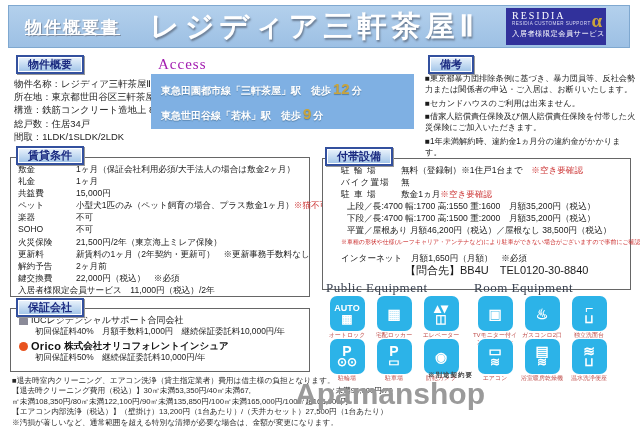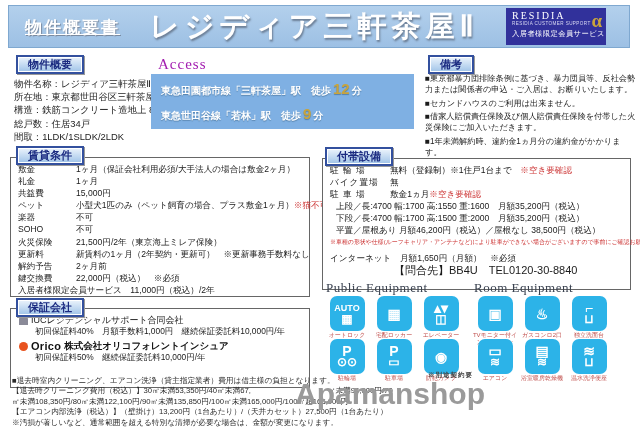--- a/index.html
+++ b/index.html
@@ -28,22 +28,22 @@
              color:#1a2a80;font-weight:bold;font-size:11px;line-height:13px;
              text-align:center;padding:1px 10px;white-space:nowrap;z-index:5;}
   #t-overview{left:16px;top:55px;}
   #t-remarks{left:428px;top:55px;}
   #t-rental{left:16px;top:146px;}
   #t-facilities{left:325px;top:147px;}
   #t-guarantor{left:16px;top:298px;}
 
   .frame{position:absolute;border:1px solid #666;background:#fff;box-sizing:border-box;}
   #f-rental{left:10px;top:157px;width:300px;height:140px;padding:5px 7px 0 7px;}
-  #f-facilities{left:322px;top:158px;width:309px;height:132px;padding:5px 7px 0 7px;}
-  #f-guarantor{left:10px;top:308px;width:300px;height:80px;padding:5px 15px 0 8px;}
+  #f-facilities{left:322px;top:158px;width:309px;height:132px;padding:5px 7px 0 18px;}
+  #f-guarantor{left:10px;top:308px;width:300px;height:64px;padding:5px 15px 0 8px;}
 
   
   .ov-lines{position:absolute;left:14px;top:77px;width:300px;font-size:9.4px;line-height:13.2px;color:#1c1c1c;white-space:nowrap;}
 
   
   .access-head{position:absolute;left:158px;top:56px;font-size:15px;color:#a21caf;
                font-family:"Liberation Serif",serif;letter-spacing:1px;}
   .access-box{position:absolute;left:151px;top:74px;width:263px;height:55px;background:#7fb0e3;
               display:flex;flex-direction:column;justify-content:space-evenly;padding:0 10px;box-sizing:border-box;}
   .route{font-size:10px;font-weight:bold;color:#fff;white-space:nowrap;text-shadow:0 1px 1px #5580aa;}

